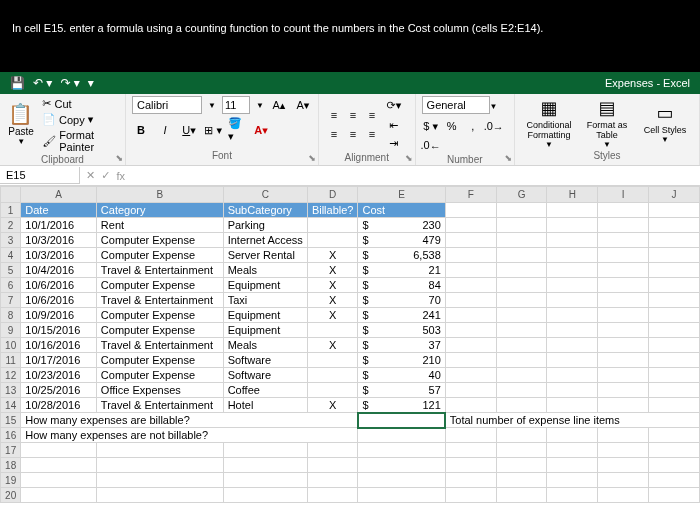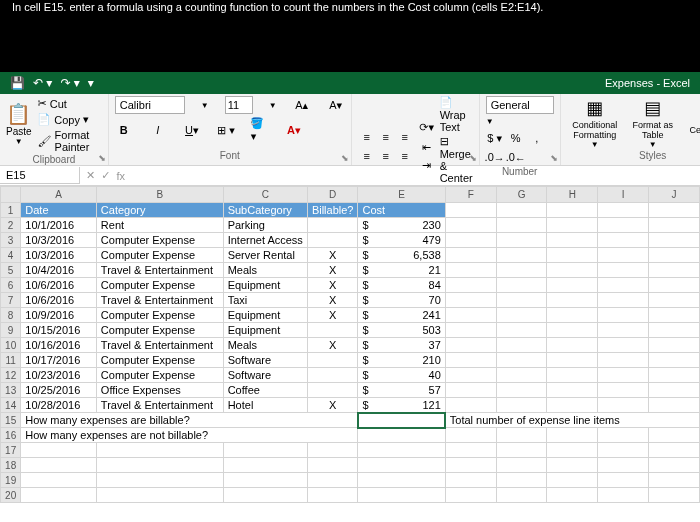--- a/index.html
+++ b/index.html
@@ -1,37 +1,37 @@
 <!DOCTYPE html>
 <html><head>
 <meta charset="utf-8">
 <style>
 *{margin:0;padding:0;box-sizing:border-box;font-family:"Segoe UI",Tahoma,sans-serif;font-size:11px}
 body{background:#000;width:700px;height:522px;overflow:hidden;position:relative}
-.instr{color:#fff;padding:0 12px;font-size:12px;height:60px}
+.instr{color:#fff;padding:21px 12px;font-size:12px;height:60px}
 .app{position:absolute;top:72px;left:0;right:0;bottom:0;background:#fff}
 .titlebar{background:#0a6332;height:22px;display:flex;align-items:center;color:#fff}
 .qat{display:flex;align-items:center;gap:8px;padding:0 10px}
 .qat span{font-size:12px}
 .title-right{margin-left:auto;padding-right:10px;font-size:11px;color:#fff}
 .ribbon-tabs{background:#0a6332;display:flex;align-items:flex-end;height:22px;padding-left:6px}
 .tab{padding:4px 10px;color:#fff;font-size:11px;cursor:pointer}
 .tab.file{background:#0a6332;color:#fff}
 .tab.active{background:#f3f3f3;color:#0a6332}
 .tell-me{color:#cfe8d6;font-size:11px;padding-left:8px;display:flex;align-items:center;gap:4px}
 .ribbon{background:#f3f3f3;border-bottom:1px solid #d4d4d4;height:72px;display:flex}
 .group{border-right:1px solid #e0e0e0;padding:2px 6px;display:flex;flex-direction:column;justify-content:space-between;position:relative}
 .group-label{text-align:center;font-size:10px;color:#666;padding-bottom:2px}
 .group-body{flex:1;display:flex;align-items:center;gap:4px}
 .btn-lg{display:flex;flex-direction:column;align-items:center;justify-content:center;width:36px;height:50px;cursor:pointer}
 .btn-lg .ic{font-size:20px;line-height:1}
 .btn-lg .lbl{font-size:10px;margin-top:2px;text-align:center}
 .clip-col{display:flex;flex-direction:column;gap:1px;font-size:10px}
 .clip-col div{display:flex;align-items:center;gap:3px;cursor:pointer;padding:1px 2px}
-.font-row{display:flex;align-items:center;gap:16px;margin-bottom:3px}
+.font-row{display:flex;align-items:center;gap:6px;margin-bottom:3px}
 .font-name{width:70px;height:18px;border:1px solid #ababab;background:#fff;padding:0 4px;font-size:11px}
 .font-size{width:28px;height:18px;border:1px solid #ababab;background:#fff;padding:0 2px;font-size:11px;text-align:left}
 .btn-sm{width:18px;height:18px;display:inline-flex;align-items:center;justify-content:center;cursor:pointer;font-size:11px}
 .align-grid{display:grid;grid-template-columns:repeat(3,18px);gap:1px}
 .num-sel{width:68px;height:18px;border:1px solid #ababab;background:#fff;padding:0 4px;font-size:11px}
 .styles-col{display:flex;gap:2px}
 .sty-btn{display:flex;flex-direction:column;align-items:center;width:56px;cursor:pointer}
 .sty-btn .ic{font-size:18px}
 .sty-btn .lbl{font-size:9px;text-align:center;line-height:1.1;margin-top:2px}
 .dialog-launcher{position:absolute;right:2px;bottom:2px;font-size:9px;color:#888;cursor:pointer}
@@ -137,24 +137,20 @@
             <span class="btn-sm">≡</span>
           </div>
         </div>
         <div style="display:flex;flex-direction:column;gap:2px">
           <span class="btn-sm">⟳▾</span>
           <div>
             <span class="btn-sm">⇤</span>
             <span class="btn-sm">⇥</span>
           </div>
         </div>
-        <div style="display:flex;flex-direction:column;gap:2px;font-size:10px">
-          <div>📄 <span>Wrap Text</span></div>
-          <div>⊟ <span>Merge &amp; Center</span> ▾</div>
-        </div>
       </div>
       <div class="group-label">Alignment</div>
       <span class="dialog-launcher">⬊</span>
     </div>
 
     <div class="group">
       <div class="group-body" style="flex-direction:column;align-items:flex-start;gap:3px">
         <div><input class="num-sel" value="General" style=""><span style="font-size:8px">▼</span></div>
         <div>
           <span class="btn-sm">$ ▾</span>

